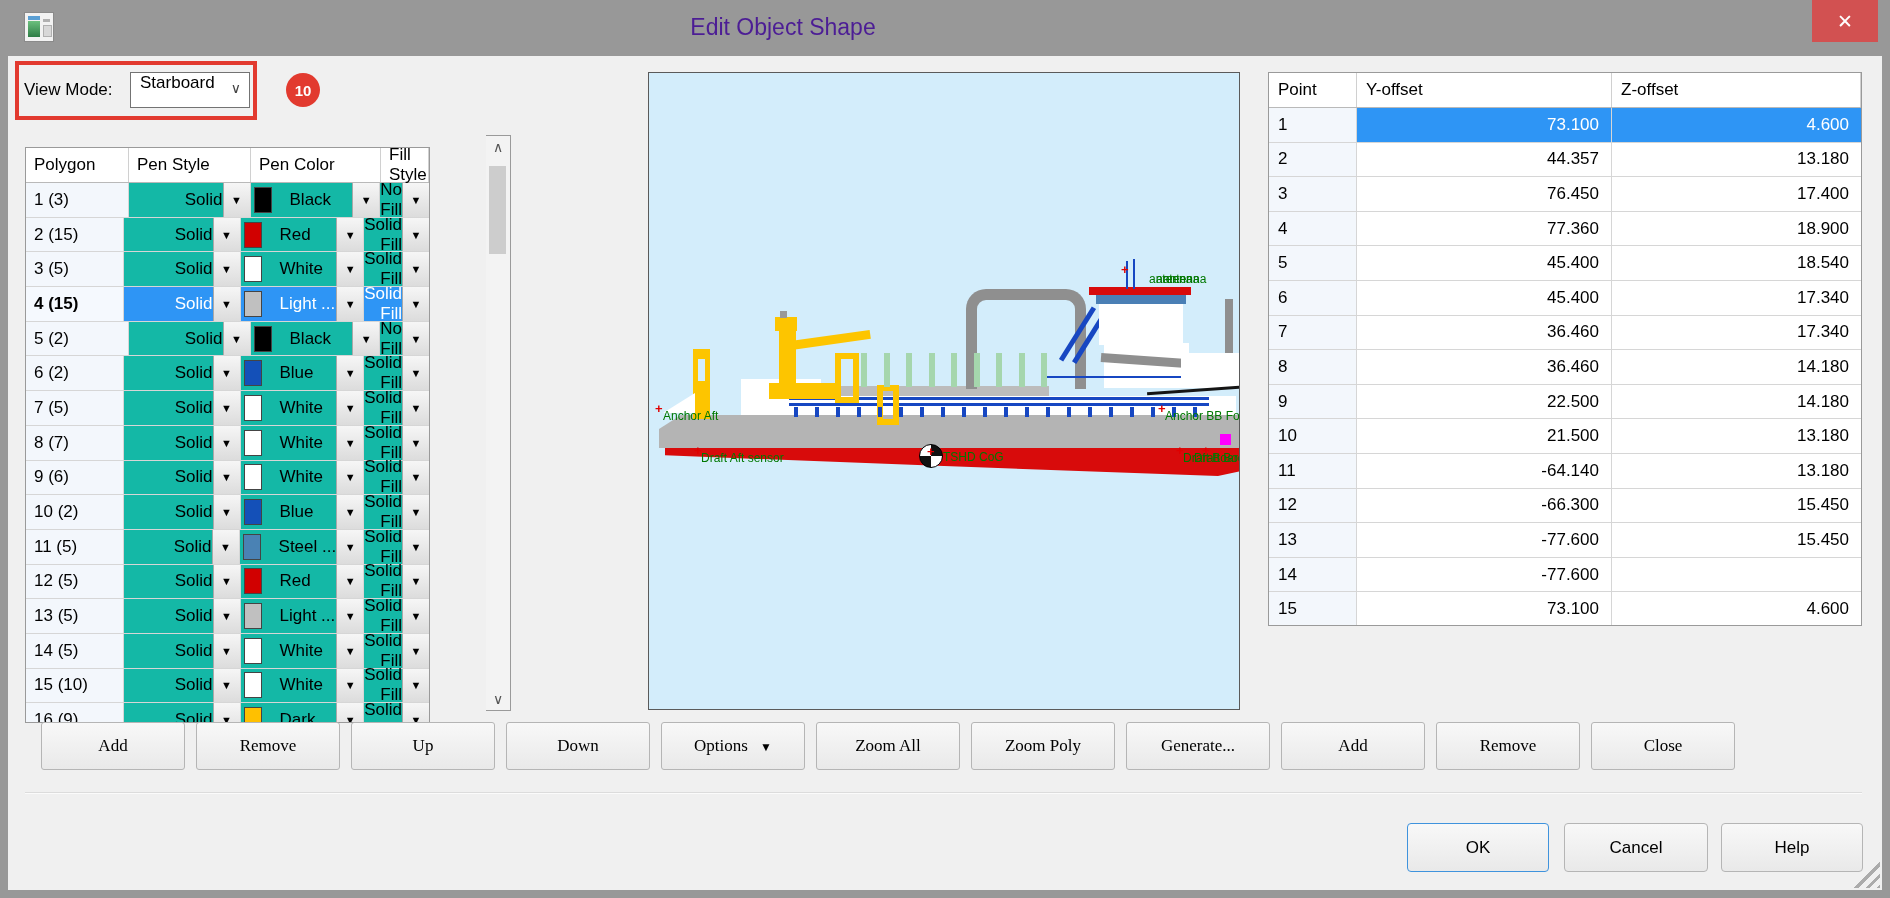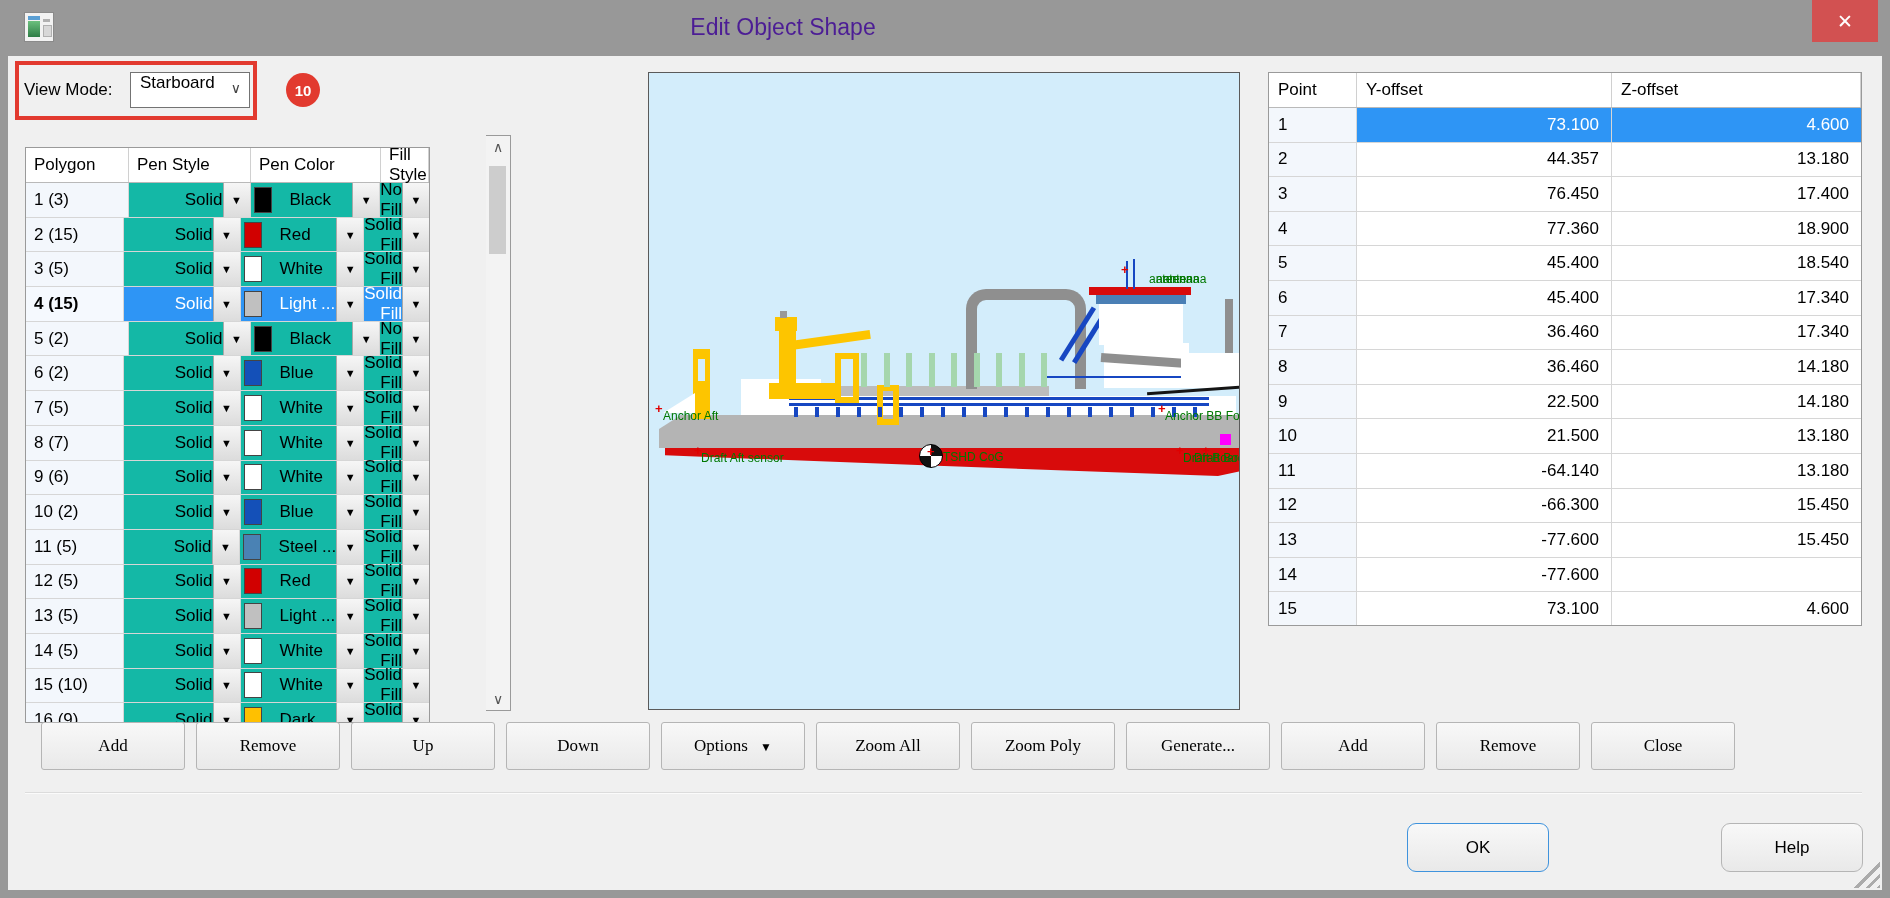--- a/index.html
+++ b/index.html
@@ -93,21 +93,21 @@
   .q0{width:88px;background:#f3f7fc;display:flex;align-items:center;padding-left:9px;border-right:1px solid #d6d6d6;box-sizing:border-box;}
   .q1{width:255px;display:flex;align-items:center;justify-content:flex-end;padding-right:12px;border-right:1px solid #d6d6d6;box-sizing:border-box;}
   .q2{flex:1;display:flex;align-items:center;justify-content:flex-end;padding-right:12px;box-sizing:border-box;}
   .qrow.sel .q1,.qrow.sel .q2{background:#2e95f5;color:#fff;}
 
   
   .tbtn{position:absolute;top:722px;width:144px;height:48px;background:linear-gradient(#f8f8f8,#e9e9e9);border:1px solid #b5b5b5;border-radius:3px;font-size:17px;color:#000;cursor:pointer;font-family:Liberation Serif, serif;margin-left:17px;}
   .tbtn .ddicon{font-size:12px;margin-left:8px;}
   .sep1{position:absolute;left:25px;top:792px;width:1837px;height:1px;background:#dcdcdc;}
   .sep2{position:absolute;left:25px;top:793px;width:1837px;height:1px;background:#fbfbfb;}
-  .dbtn{position:absolute;top:823px;height:49px;background:linear-gradient(#f8f8f8,#e9e9e9);border:1px solid #b5b5b5;border-radius:9px;font-size:17px;cursor:pointer;font-family:"Liberation Sans",sans-serif;}
+  .dbtn{position:absolute;top:823px;height:49px;background:linear-gradient(#f8f8f8,#e9e9e9);border:1px solid #b5b5b5;border-radius:4px;font-size:17px;cursor:pointer;font-family:"Liberation Sans",sans-serif;}
   .dbtn.ok{left:1407px;width:142px;border:1px solid #3f93dd;}
   .dbtn.cancel{left:1564px;width:144px;}
   .dbtn.help{left:1721px;width:142px;}
   .grip{position:absolute;left:1850px;top:858px;width:30px;height:30px;background:repeating-linear-gradient(135deg,#ababab 0 3px,#f0f0f0 3px 8px);clip-path:polygon(100% 0,100% 100%,0 100%);}
 </style>
 </head>
 <body>
 
 <div class="window">
   <div class="titlebar">
@@ -613,15 +613,16 @@
       <button class="tbtn" style="left: 1109px;">Generate...</button>
       <button class="tbtn" style="left: 1264px;">Add</button>
       <button class="tbtn" style="left: 1419px;">Remove</button>
       <button class="tbtn" style="left: 1574px;">Close</button>
     </div>
 
   <div class="sep1"></div>
   <div class="sep2"></div>
 
   <button class="dbtn ok">OK</button>
+  <button class="dbtn cancel">Cancel</button>
   <button class="dbtn help">Help</button>
   <div class="grip"></div>
 </div>
 
 </body></html>

